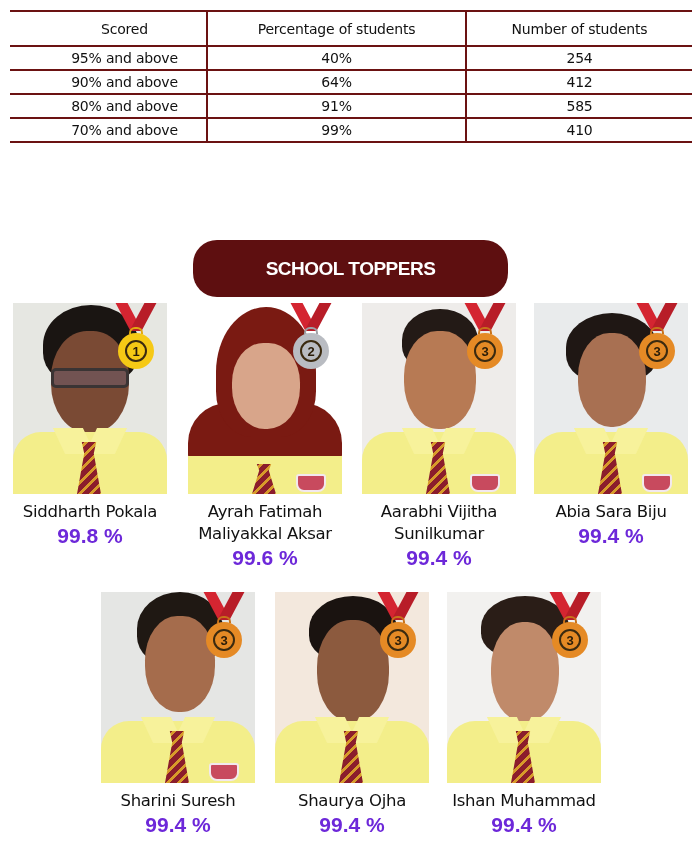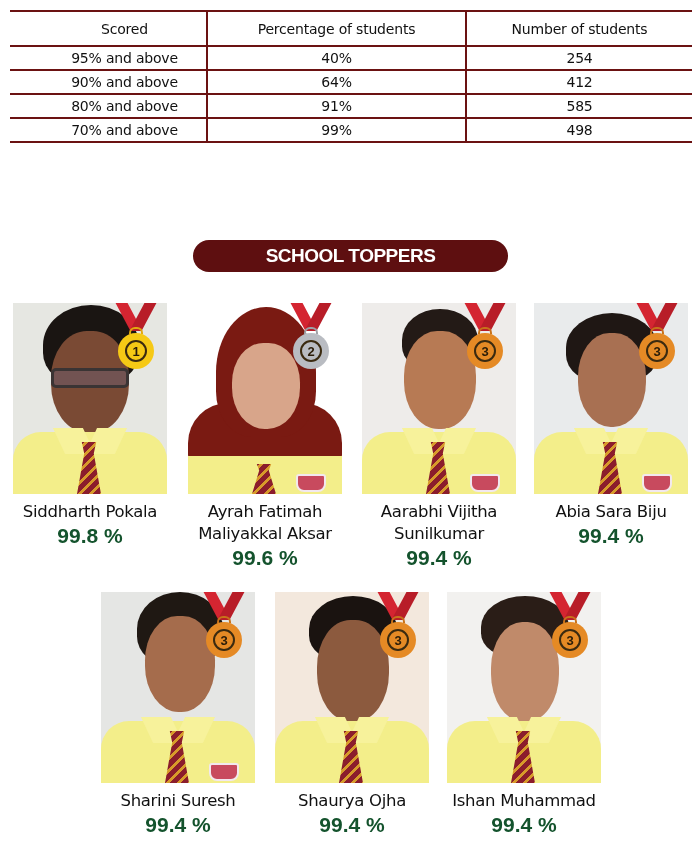--- a/index.html
+++ b/index.html
@@ -13,21 +13,21 @@
     border-top: 2.5px solid #6b1212; border-bottom: 2.5px solid #6b1212;
     letter-spacing: -0.2px;
   }
   .results-table tr:first-child th { height: 35px; }
   .results-table .c1 { width: 197px; text-align: center; padding-left: 33px; }
   .results-table .c2 { width: 259px; text-align: center; border-left: 2.5px solid #6b1212; border-right: 2.5px solid #6b1212; }
   .results-table .c3 { width: 226px; text-align: center; }
 
   
   .banner {
-    position: absolute; left: 193px; top: 240px; width: 315px; height: 32px;
+    position: absolute; left: 193px; top: 240px; width: 315px; height: 57px;
     background: #5e0f10; border-radius: 24px; color: #fff;
     font-family: "Liberation Sans", sans-serif; font-weight: bold; font-size: 19px;
     display: flex; align-items: center; justify-content: center; letter-spacing: -0.5px;
   }
 
   
   .card { position: absolute; width: 154px; }
   .photo {
     position: relative; width: 154px; height: 191px; overflow: hidden;
   }
@@ -63,21 +63,21 @@
   }
   .gold   { background: #f6c915; }  .gold-loop   { border-color: #e2a90f; }
   .silver { background: #b9bcc2; }  .silver-loop { border-color: #9da0a6; }
   .bronze { background: #e58a25; }  .bronze-loop { border-color: #c8721a; }
 
   .name {
     text-align: center; font-size: 16.5px; line-height: 22px; margin-top: 7px;
     white-space: nowrap; margin-left: -20px; margin-right: -20px; letter-spacing: -0.3px;
   }
   .score {
-    text-align: center; font-size: 21px; line-height: 26px; color: #14532d; font-weight: bold;
+    text-align: center; font-size: 21px; line-height: 26px; color: #6d28d9; font-weight: bold;
     font-family: "Liberation Sans", sans-serif;
   }
 </style>
 </head>
 <body>
 
 <table class="results-table">
   <tbody>
       <tr>
     <th class="c1">Scored</th>
@@ -95,21 +95,21 @@
     <td class="c3">412</td>
   </tr>
   <tr>
     <td class="c1">80% and above</td>
     <td class="c2">91%</td>
     <td class="c3">585</td>
   </tr>
   <tr>
     <td class="c1">70% and above</td>
     <td class="c2">99%</td>
-    <td class="c3">498</td>
+    <td class="c3">410</td>
   </tr>
 </tbody>
   </table>
 
 <div class="banner">SCHOOL TOPPERS</div>
 
 <div class="card" style="left:13px; top:303px;">
   <div class="photo">
     <div class="bg" style="background:#e6e7e2;"></div>
     <div class="hair" style="left:30px; top:2px; width:96px; height:80px; background:#1a1512;"></div>

